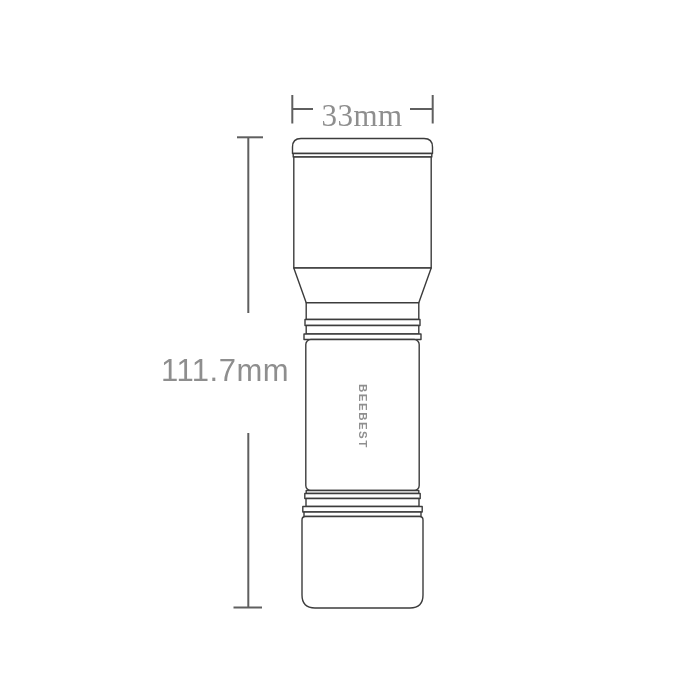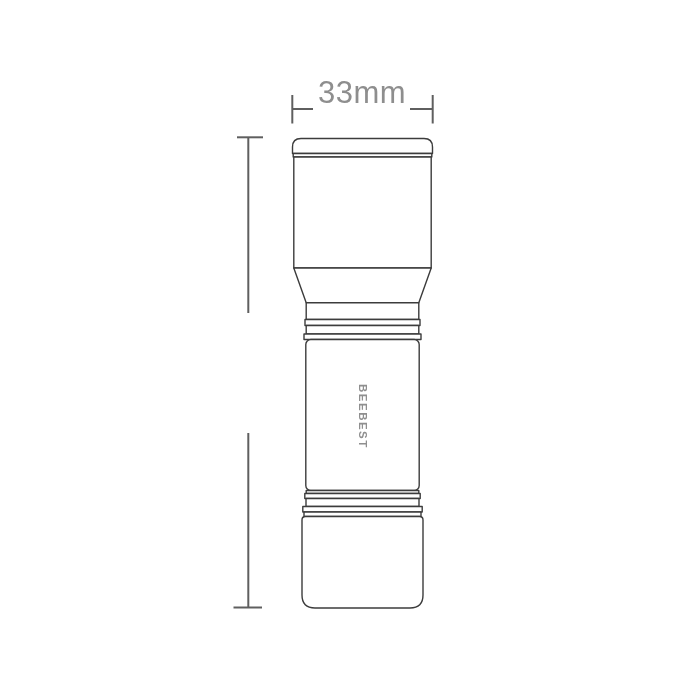--- a/index.html
+++ b/index.html
@@ -34,21 +34,21 @@
 
   .dim-label {
     position: absolute;
     color: #8e8e8e;
     font-size: 31px;
     line-height: 34px;
     text-align: center;
     letter-spacing: 0.5px;
     white-space: nowrap;
   }
-  .dim-label.top    { left: 312px; top: 76px;  width: 100px; }
+  .dim-label.top    { left: 312px; top: 99px;  width: 100px; font-family: Liberation Serif, serif; }
   .dim-label.height { left: 145px; top: 354px; width: 160px; }
 
   .brand-vertical {
     position: absolute;
     left: 352px;
     top: 384px;
     width: 17px;
     height: 70px;
     writing-mode: vertical-rl;
     text-orientation: mixed;
@@ -103,16 +103,17 @@
       <rect class="ol" x="306" y="498.5" width="113" height="8"></rect>
       <rect class="ol" x="302.8" y="506.5" width="119.4" height="5.5"></rect>
       <rect class="ol" x="304" y="512" width="117" height="4.5"></rect>
 
       <path class="ol" d="M302,520 Q302,516.5 305.5,516.5 L419.5,516.5 Q423,516.5 423,520 L423,595 Q423,608 410,608 L315,608 Q302,608 302,595 Z"></path>
     </g>
   </svg>
 
   <div class="dim-label top">33mm</div>
 
+  <div class="dim-label height">111.7mm</div>
 
   <div class="brand-vertical">BEEBEST</div>
 
 </div>
 
 </body></html>

